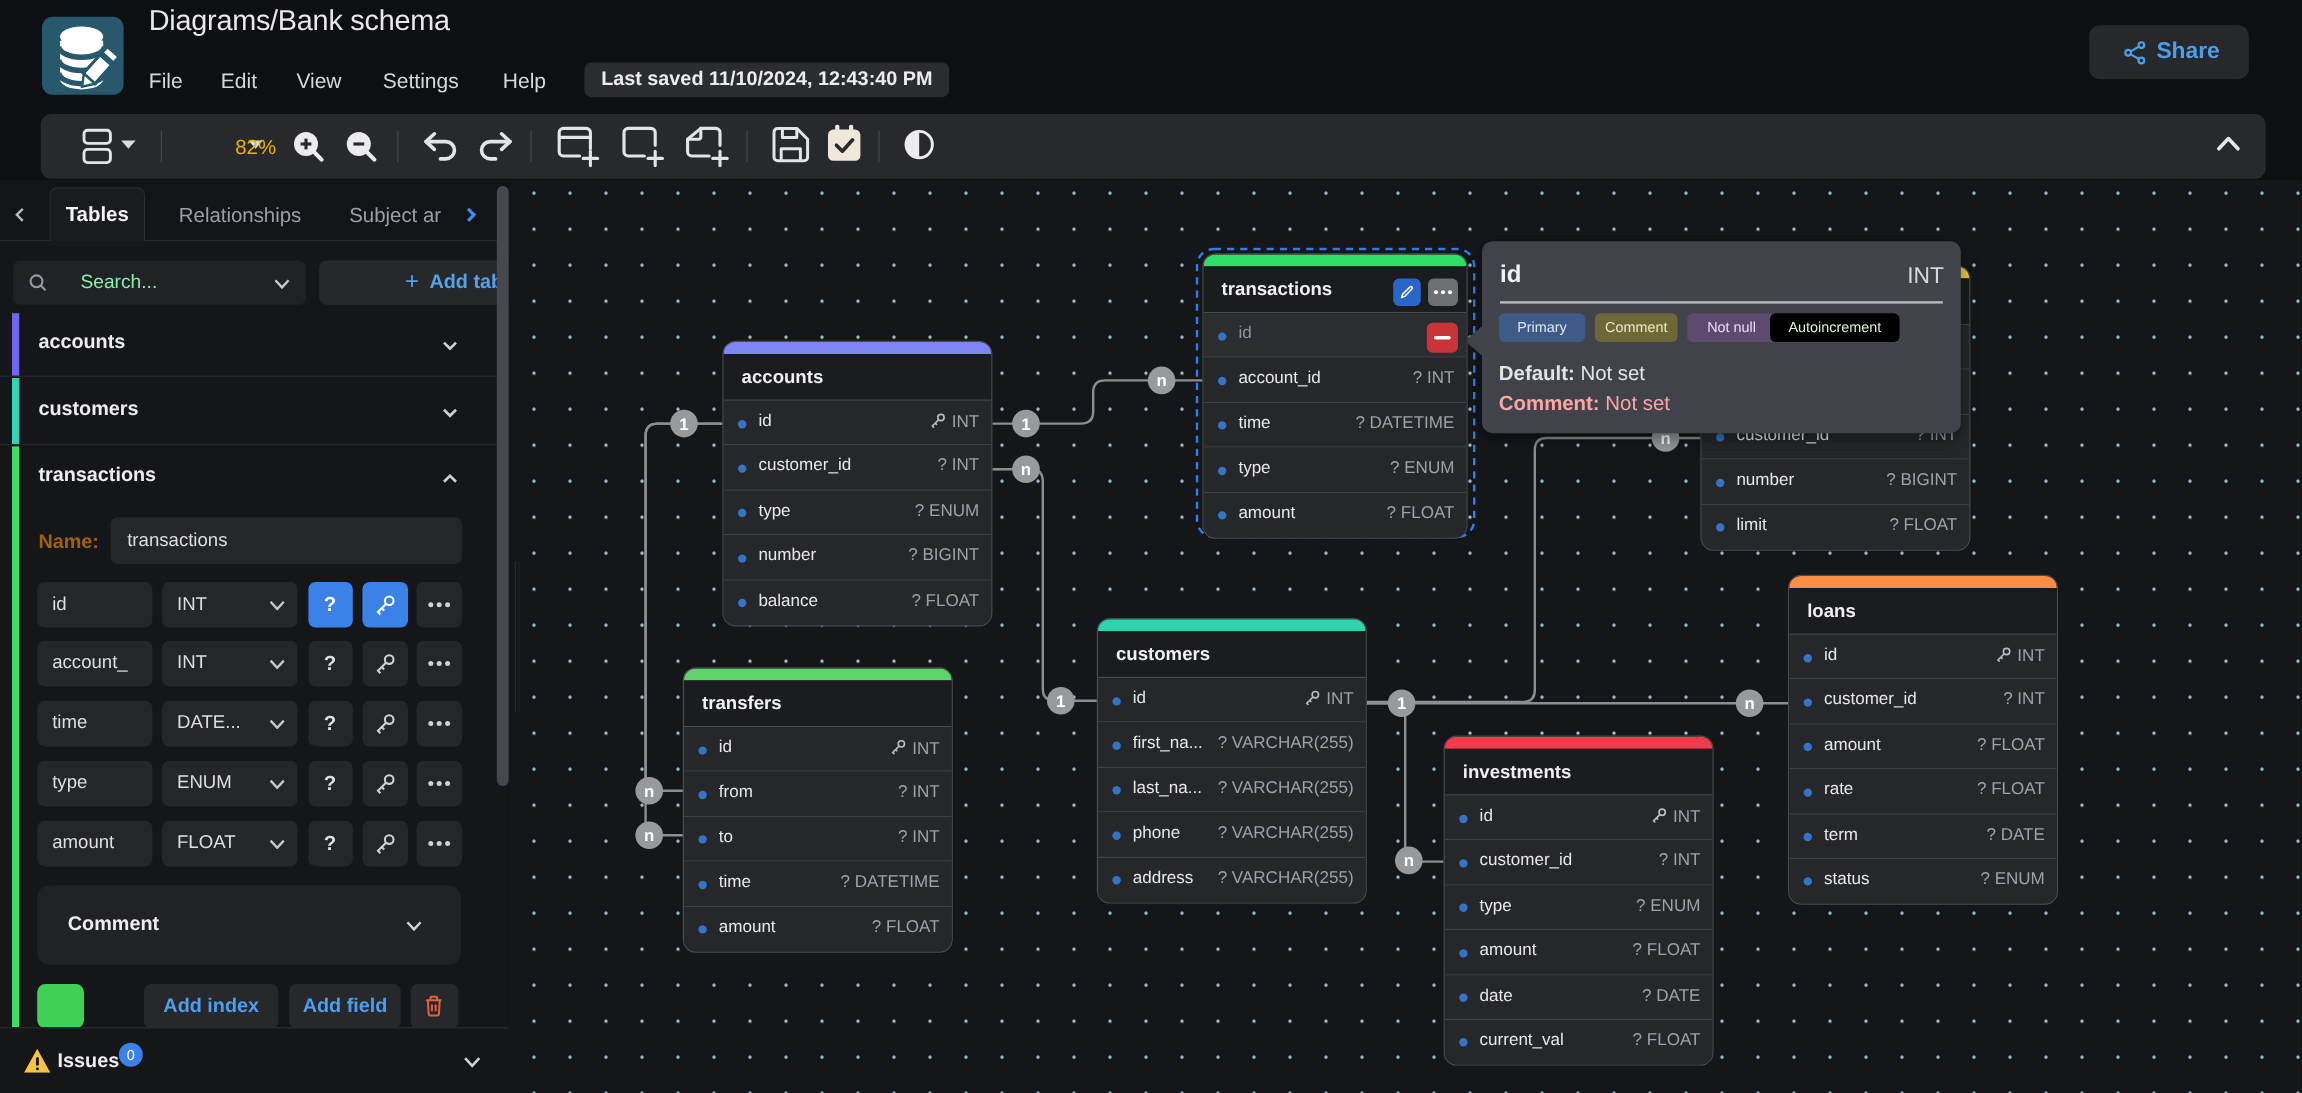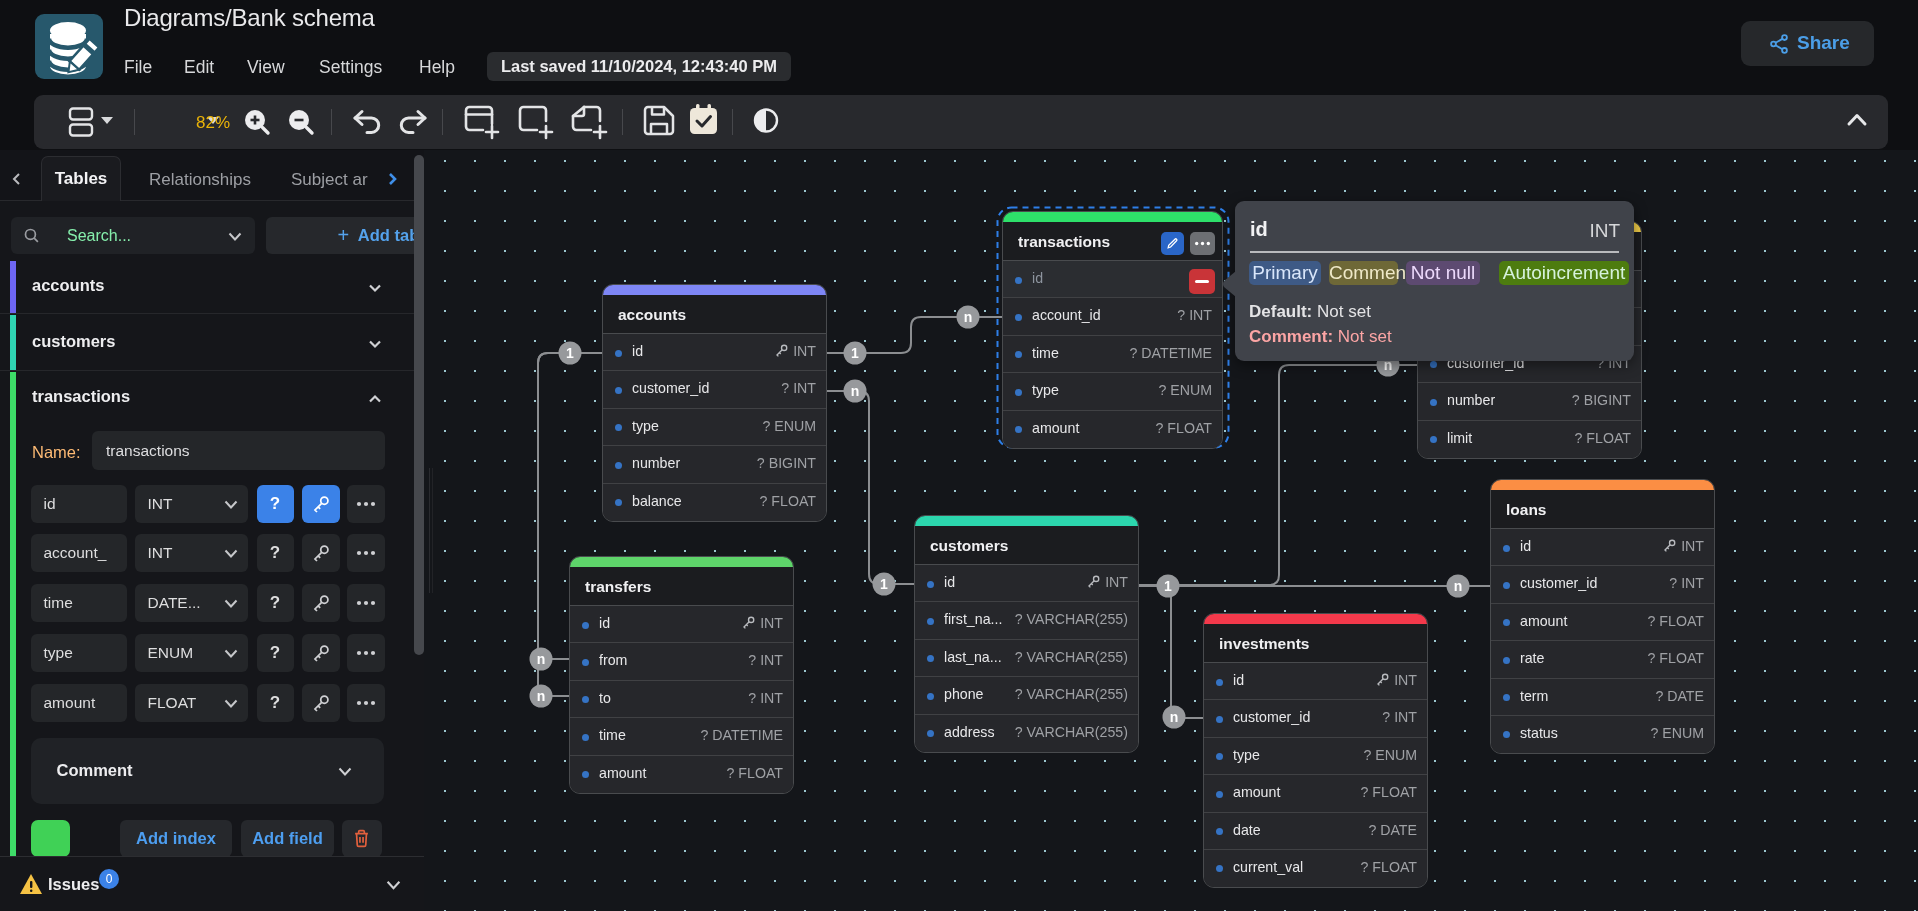--- a/index.html
+++ b/index.html
@@ -47,21 +47,21 @@
 .tbl .tname { height:39px; line-height:39px; padding-left:15px; font-size:15.5px; font-weight:bold; color:#f0f0f2; background:#1b1c1f; border-bottom:1px solid #494b4e; }
 .trow { position:relative; height:37.4px; background:#26272b; border-bottom:1px solid #404144; font-size:14.2px; color:#e8e8ea; }
 .trow:last-child { border-bottom:none; }
 .trow .fdot { position:absolute; left:12px; top:15.5px; width:7px; height:7px; border-radius:50%; background:#3573c4; }
 .trow .fn { position:absolute; left:29px; top:9px; }
 .trow .ft { position:absolute; right:10px; top:9px; color:#9fa1a5; }
 .keyic { display:inline-block; vertical-align:-2px; }
 
 
 #popup { position:absolute; left:811px; top:51px; width:399px; height:160px; background:#40434a; border-radius:9px; box-shadow:0 4px 14px rgba(0,0,0,0.45); }
-.badge { position:absolute; top:60px; height:24px; border-radius:5px; font-size:19px; line-height:24px; text-align:center; }
+.badge { position:absolute; top:60px; height:24px; border-radius:5px; font-size:12px; line-height:24px; text-align:center; }
 </style>
 </head>
 <body>
 <div id="root">
 <div id="header">
   <div id="logo">
     <svg width="68" height="65" viewBox="0 0 68 65">
       <g fill="#ffffff">
         <ellipse cx="33" cy="16.5" rx="18" ry="8.5"></ellipse>
         <path d="M15 20 L15 52 A18 8.5 0 0 0 51 52 L51 20 Z"></path>
@@ -206,21 +206,21 @@
           <path d="M2 4.5 L7 9.5 L12 4.5"></path>
         </svg>
   </div>
   <div class="acc" style="top:222px;height:485px;border-bottom:none;">
     <div class="stripe" style="background:#3edc68;"></div>
     <div class="t">transactions</div>
     <svg class="chev" style="left:368px;top:20px;" viewBox="0 0 14 14" fill="none" stroke="#cfd0d3" stroke-width="2.2">
           <path d="M2 9.5 L7 4.5 L12 9.5"></path>
         </svg>
   </div>
-  <div style="position:absolute;left:32px;top:293px;font-size:16.5px;font-weight:normal;color:#fdba74;">Name:</div>
+  <div style="position:absolute;left:32px;top:293px;font-size:16.5px;font-weight:bold;color:#a16207;">Name:</div>
   <div style="position:absolute;left:92px;top:281px;width:293px;height:39px;background:#242629;border-radius:6px;color:#dedee0;font-size:15.5px;line-height:39px;padding-left:14px;">transactions</div>
 
   <div class="fieldrow" style="left:0;top:334.5px;width:424px;">
     <div class="cell" style="left:30.5px;width:96px;padding-left:13px;">id</div>
     <div class="cell" style="left:134.5px;width:113px;padding-left:13px;">INT<svg width="14" height="9" viewBox="0 0 14 9" style="position:absolute;right:10px;top:15px;" fill="none" stroke="#c6c7ca" stroke-width="2">
             <path d="M1.5 1.5 L7 7.5 L12.5 1.5"></path>
           </svg></div>
     <div class="cell cellblue" style="left:256.5px;width:37px;text-align:center;font-weight:bold;font-size:17px;">?</div>
     <div class="cell cellblue" style="left:301.5px;width:38px;">
           <svg width="20" height="20" viewBox="0 0 24 24" fill="none" stroke="#ffffff" stroke-width="2.1" style="position:absolute;left:9px;top:9px;">
@@ -659,18 +659,18 @@
 <div id="popup">
   <svg width="14" height="26" viewBox="0 0 14 26" style="position:absolute;left:-13px;top:70px;">
           <path d="M14 0 L2 10 Q0 13 2 16 L14 26 Z" fill="#40434a"></path>
         </svg>
   <div style="position:absolute;left:15px;top:17px;font-size:20px;font-weight:bold;color:#f2f2f4;">id</div>
   <div style="position:absolute;right:14px;top:19px;font-size:19px;color:#d6d7d9;">INT</div>
   <div style="position:absolute;left:15px;top:50px;width:369px;height:2px;background:#b9babd;"></div>
   <div class="badge" style="left:14px;width:72px;background:#3e5a86;color:#d9e6fa;">Primary</div>
   <div class="badge" style="left:94px;width:69px;background:#6e6837;color:#eee8c8;">Comment</div>
   <div class="badge" style="left:171px;width:74px;background:#5d4a71;color:#ecd9fb;">Not null</div>
-  <div class="badge" style="left:264px;width:130px;background:#4d7c0f;color:#d6f2dc;">Autoincrement</div>
+  <div class="badge" style="left:240px;width:108px;background:#000000;color:#d6f2dc;">Autoincrement</div>
   <div style="position:absolute;left:14px;top:101px;font-size:17px;color:#e4e4e6;"><b>Default:</b> Not set</div>
   <div style="position:absolute;left:14px;top:126px;font-size:17px;color:#fca5a5;"><b>Comment:</b> Not set</div>
 </div>
 </div>
 </div>
 
 </body></html>

